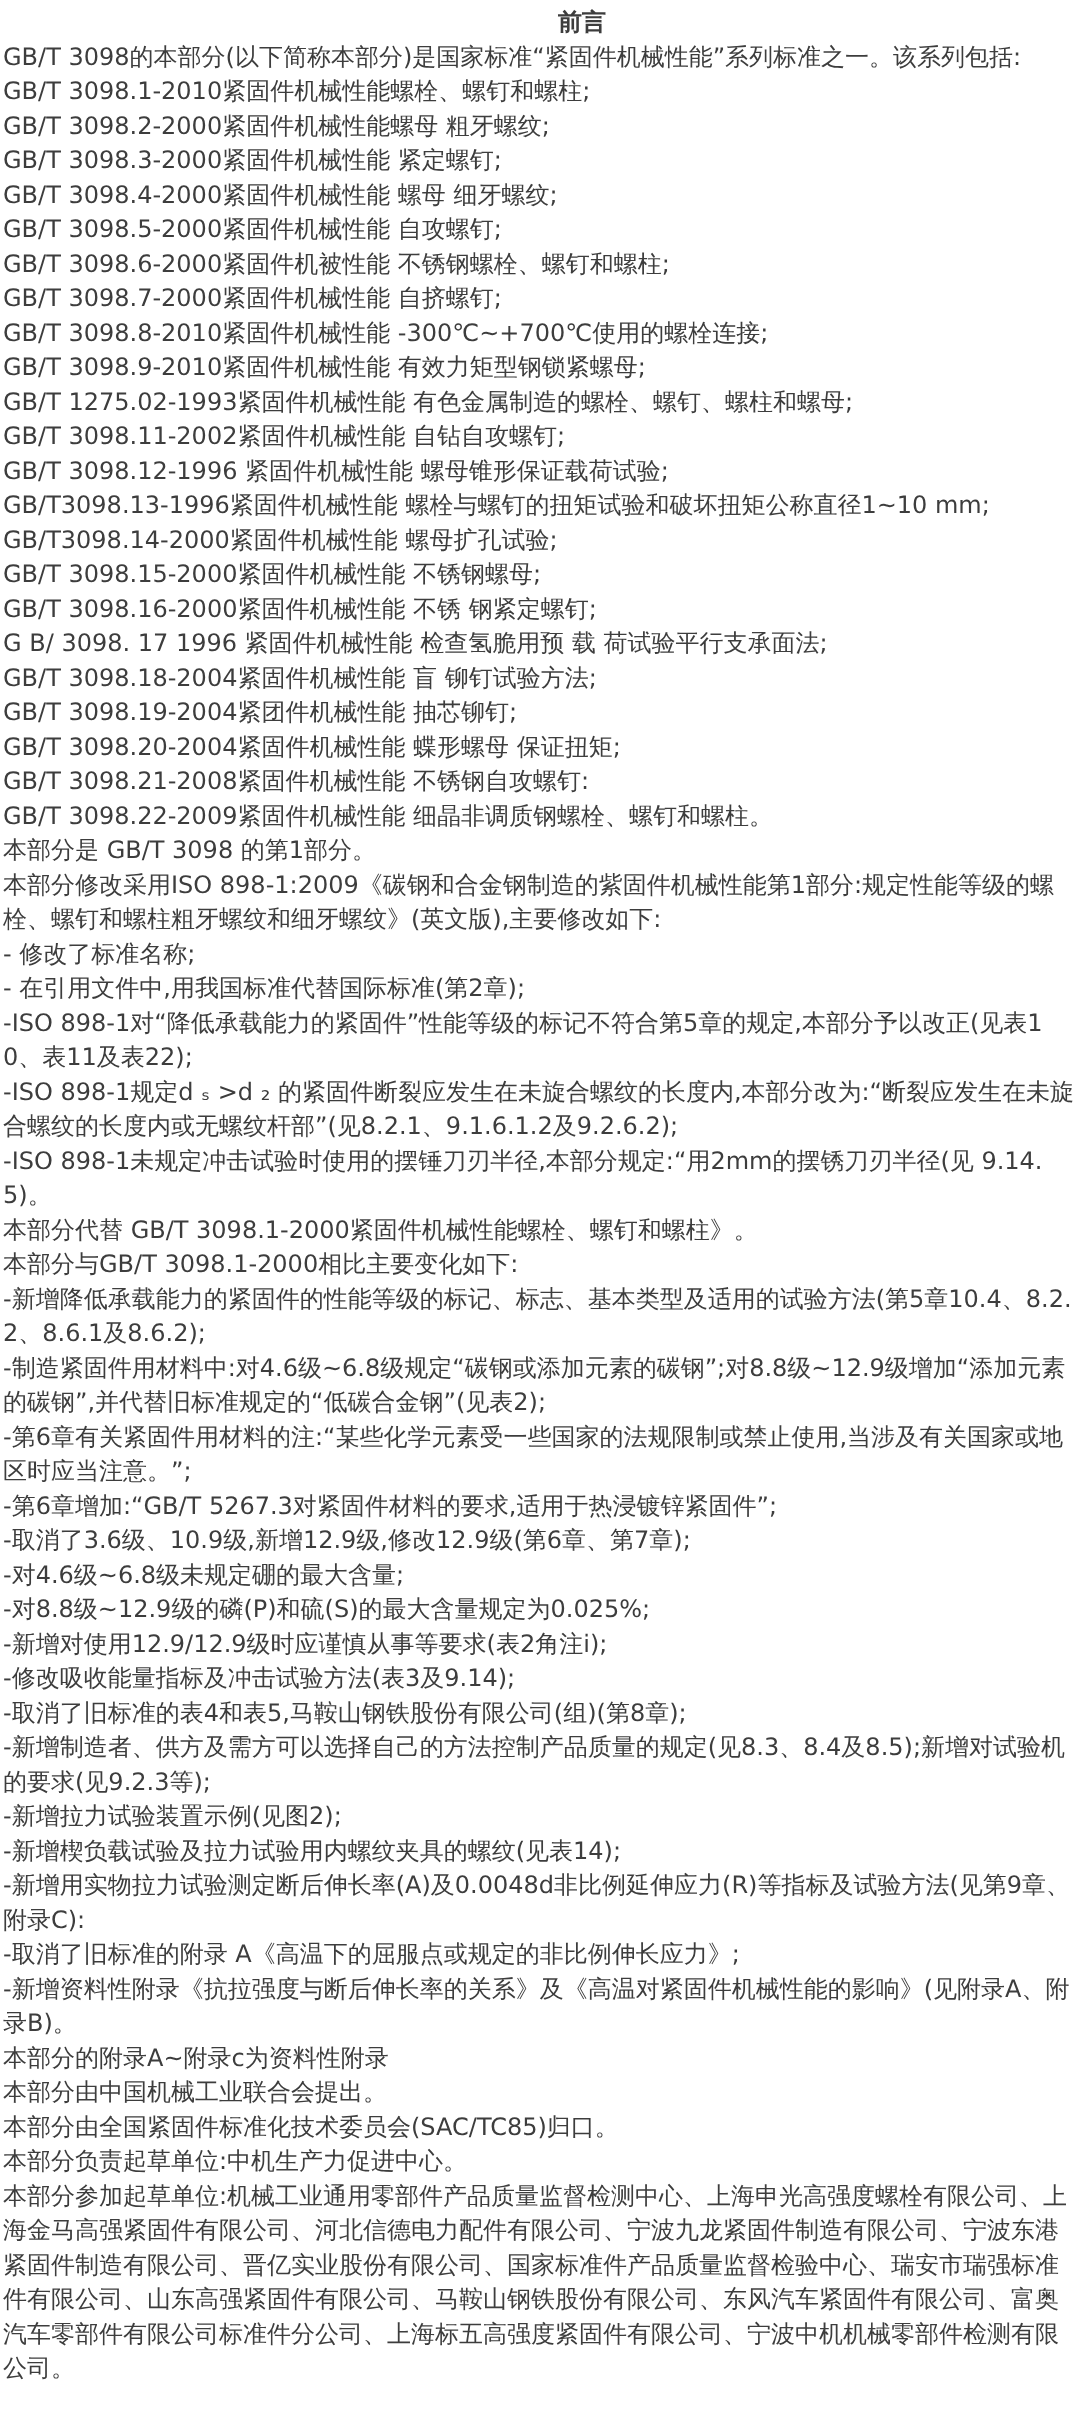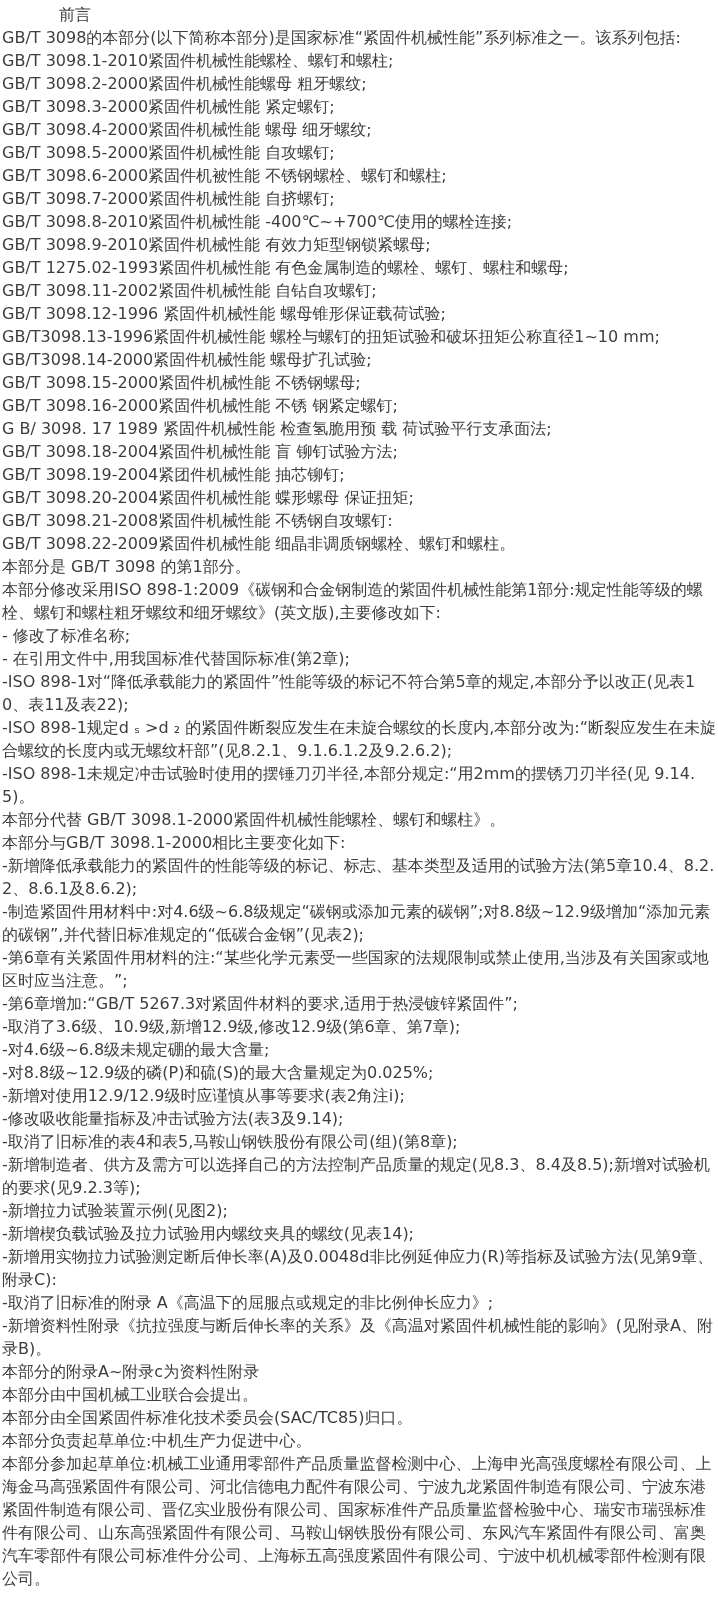--- a/index.html
+++ b/index.html
@@ -8,21 +8,22 @@
     box-sizing: border-box;
     padding: 3px 1px 6px 2px;
     font-family: "DejaVu Sans", "Liberation Sans", sans-serif;
     font-size: 16px;
     line-height: 23px;
     color: #3d3d3d;
     background: #ffffff;
   }
   .doc-title {
     padding-left: 57px;
-    font-weight: 400;
+    font-weight: 700;
+    text-align: center;
   }
   .para {
     margin: 0;
     word-break: break-all;
     white-space: pre-wrap;
   }
 </style>
 </head>
 <body>
 
@@ -30,30 +31,30 @@
   <div class="doc-title">前言</div>
   <div id="doc-body">
       <p class="para">GB/T 3098的本部分(以下简称本部分)是国家标准“紧固件机械性能”系列标准之一。该系列包括:</p>
       <p class="para">GB/T 3098.1-2010紧固件机械性能螺栓、螺钉和螺柱;</p>
       <p class="para">GB/T 3098.2-2000紧固件机械性能螺母 粗牙螺纹;</p>
       <p class="para">GB/T 3098.3-2000紧固件机械性能 紧定螺钉;</p>
       <p class="para">GB/T 3098.4-2000紧固件机械性能 螺母 细牙螺纹;</p>
       <p class="para">GB/T 3098.5-2000紧固件机械性能 自攻螺钉;</p>
       <p class="para">GB/T 3098.6-2000紧固件机被性能 不锈钢螺栓、螺钉和螺柱;</p>
       <p class="para">GB/T 3098.7-2000紧固件机械性能 自挤螺钉;</p>
-      <p class="para">GB/T 3098.8-2010紧固件机械性能 -400℃~+700℃使用的螺栓连接;</p>
+      <p class="para">GB/T 3098.8-2010紧固件机械性能 -300℃~+700℃使用的螺栓连接;</p>
       <p class="para">GB/T 3098.9-2010紧固件机械性能 有效力矩型钢锁紧螺母;</p>
       <p class="para">GB/T 1275.02-1993紧固件机械性能 有色金属制造的螺栓、螺钉、螺柱和螺母;</p>
       <p class="para">GB/T 3098.11-2002紧固件机械性能 自钻自攻螺钉;</p>
       <p class="para">GB/T 3098.12-1996 紧固件机械性能 螺母锥形保证载荷试验;</p>
       <p class="para">GB/T3098.13-1996紧固件机械性能 螺栓与螺钉的扭矩试验和破坏扭矩公称直径1~10 mm;</p>
       <p class="para">GB/T3098.14-2000紧固件机械性能 螺母扩孔试验;</p>
       <p class="para">GB/T 3098.15-2000紧固件机械性能 不锈钢螺母;</p>
       <p class="para">GB/T 3098.16-2000紧固件机械性能 不锈 钢紧定螺钉;</p>
-      <p class="para">G B/ 3098. 17 1989 紧固件机械性能 检查氢脆用预 载 荷试验平行支承面法;</p>
+      <p class="para">G B/ 3098. 17 1996 紧固件机械性能 检查氢脆用预 载 荷试验平行支承面法;</p>
       <p class="para">GB/T 3098.18-2004紧固件机械性能 盲 铆钉试验方法;</p>
       <p class="para">GB/T 3098.19-2004紧团件机械性能 抽芯铆钉;</p>
       <p class="para">GB/T 3098.20-2004紧固件机械性能 蝶形螺母 保证扭矩;</p>
       <p class="para">GB/T 3098.21-2008紧固件机械性能 不锈钢自攻螺钉:</p>
       <p class="para">GB/T 3098.22-2009紧固件机械性能 细晶非调质钢螺栓、螺钉和螺柱。</p>
       <p class="para">本部分是 GB/T 3098 的第1部分。</p>
       <p class="para">本部分修改采用ISO 898-1:2009《碳钢和合金钢制造的紫固件机械性能第1部分:规定性能等级的螺栓、螺钉和螺柱粗牙螺纹和细牙螺纹》(英文版),主要修改如下:</p>
       <p class="para">- 修改了标准名称;</p>
       <p class="para">- 在引用文件中,用我国标准代替国际标准(第2章);</p>
       <p class="para">-ISO 898-1对“降低承载能力的紧固件”性能等级的标记不符合第5章的规定,本部分予以改正(见表10、表11及表22);</p>

